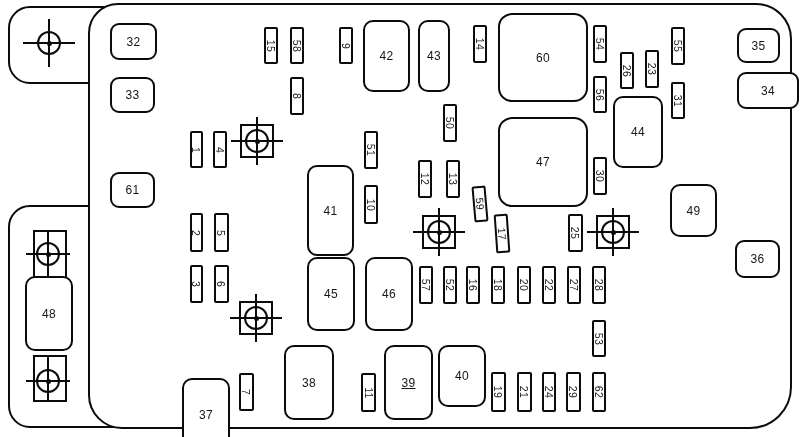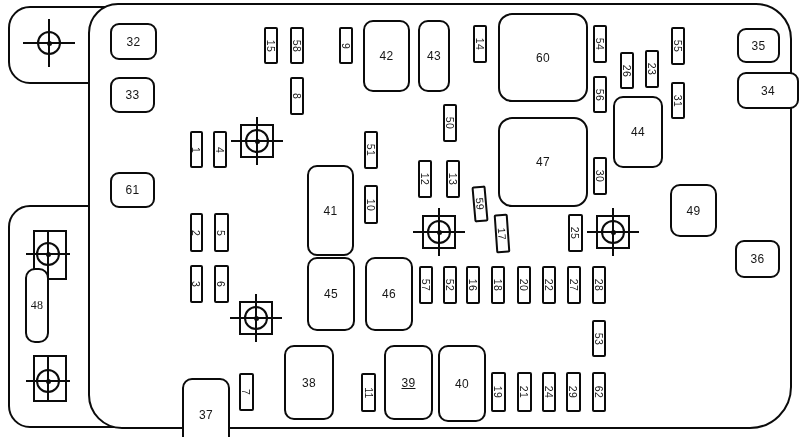--- a/index.html
+++ b/index.html
@@ -105,21 +105,21 @@
       </div>
       <div class="box" style="left: 182px; top: 345px; width: 48px; height: 74px; border-radius: 10px; margin-top: 33px;">
         <span>37</span>
       </div>
       <div class="box" style="left: 284px; top: 345px; width: 50px; height: 75px; border-radius: 10px;">
         <span>38</span>
       </div>
       <div class="box" style="left: 384px; top: 345px; width: 49px; height: 75px; border-radius: 10px; text-decoration: underline;">
         <span>39</span>
       </div>
-      <div class="box" style="left: 438px; top: 345px; width: 48px; height: 77px; border-radius: 10px;">
+      <div class="box" style="left: 438px; top: 345px; width: 48px; height: 62px; border-radius: 10px;">
         <span>40</span>
       </div>
       <div class="fuse" style="left: 264px; top: 27px; width: 14px; height: 37px;">
         <span>15</span>
       </div>
       <div class="fuse" style="left: 290px; top: 27px; width: 14px; height: 37px;">
         <span>58</span>
       </div>
       <div class="fuse" style="left: 339px; top: 27px; width: 14px; height: 37px;">
         <span>9</span>
@@ -278,17 +278,17 @@
       <div class="term" style="left: 33px; top: 230px; width: 34px; height: 50px;"></div>
       <div class="term" style="left: 33px; top: 355px; width: 34px; height: 47px;"></div>
       <div class="seg" style="left: 46.9px; top: 230px; width: 2.3px; height: 50px;"></div>
       <div class="seg" style="left: 46.9px; top: 355px; width: 2.3px; height: 47px;"></div>
       <div class="seg" style="left: 26px; top: 252.9px; width: 44px; height: 2.3px;"></div>
       <div class="mcirc" style="left: 36px; top: 242px; width: 24px; height: 24px;"></div>
       <div class="mdot" style="left: 45.5px; top: 251.5px;"></div>
       <div class="seg" style="left: 26px; top: 379.9px; width: 44px; height: 2.3px;"></div>
       <div class="mcirc" style="left: 36px; top: 369px; width: 24px; height: 24px;"></div>
       <div class="mdot" style="left: 45.5px; top: 378.5px;"></div>
-      <div class="box" style="left: 25px; top: 268px; width: 24px; height: 75px; border-radius: 10px; font-family: Liberation Serif, serif;">
+      <div class="box" style="left: 25px; top: 276px; width: 48px; height: 75px; border-radius: 10px;">
         <span>48</span>
       </div>
     </div>
 </div>
 
 </body></html>

